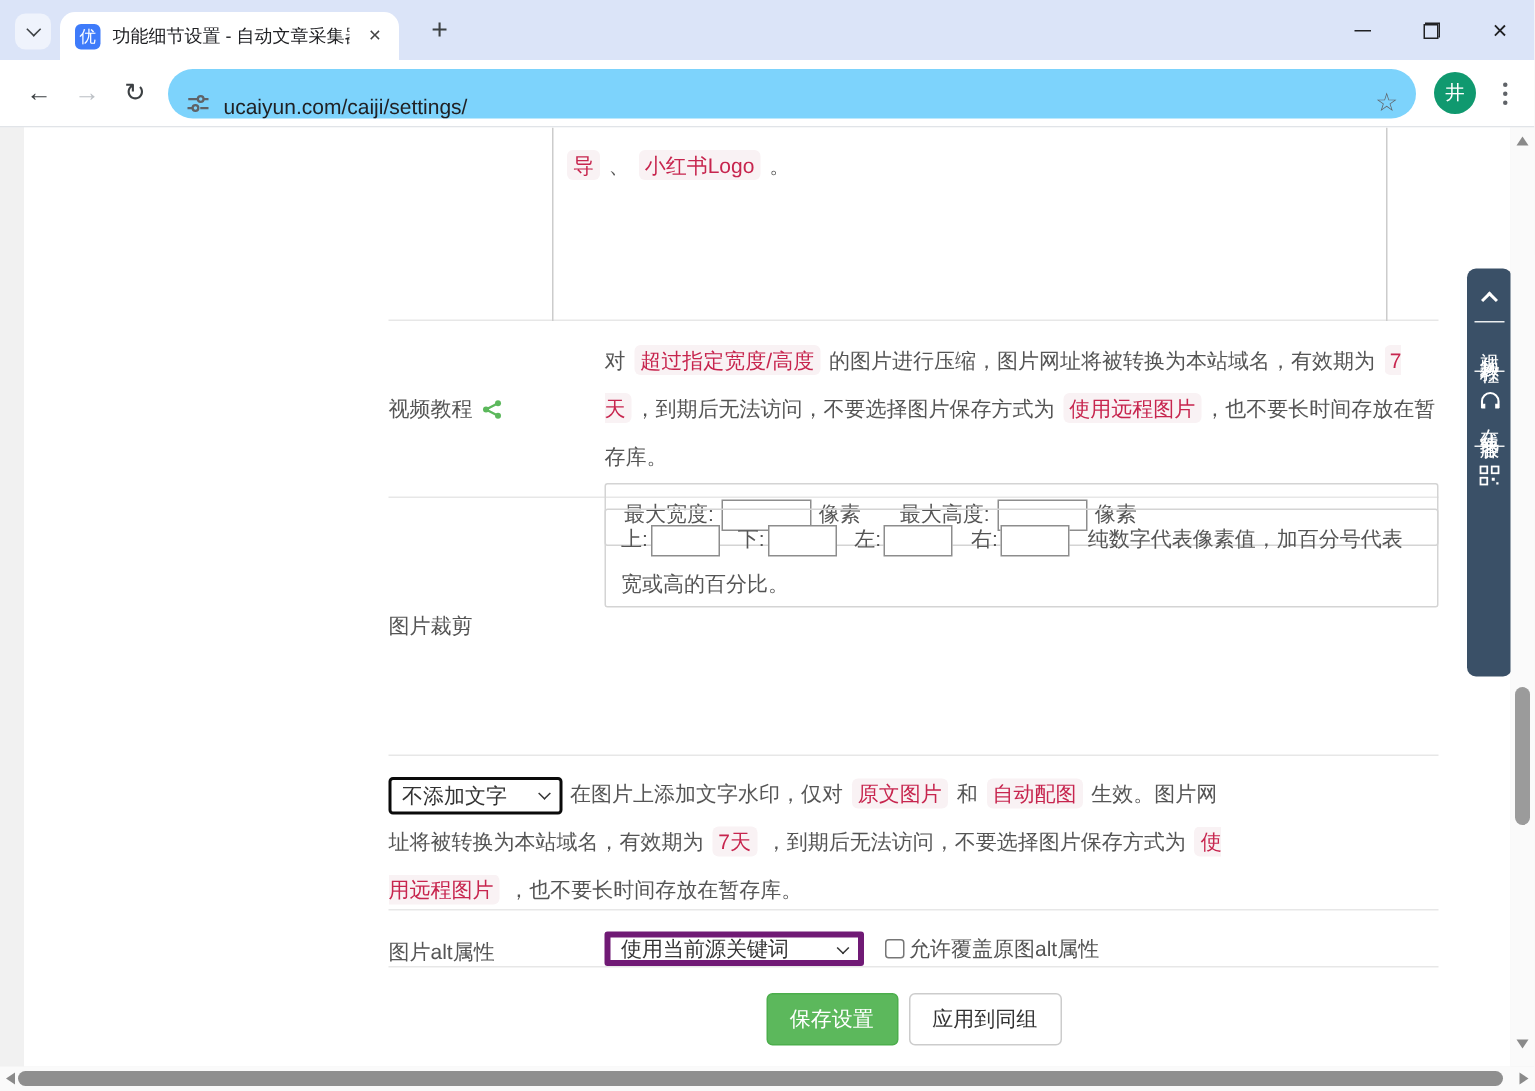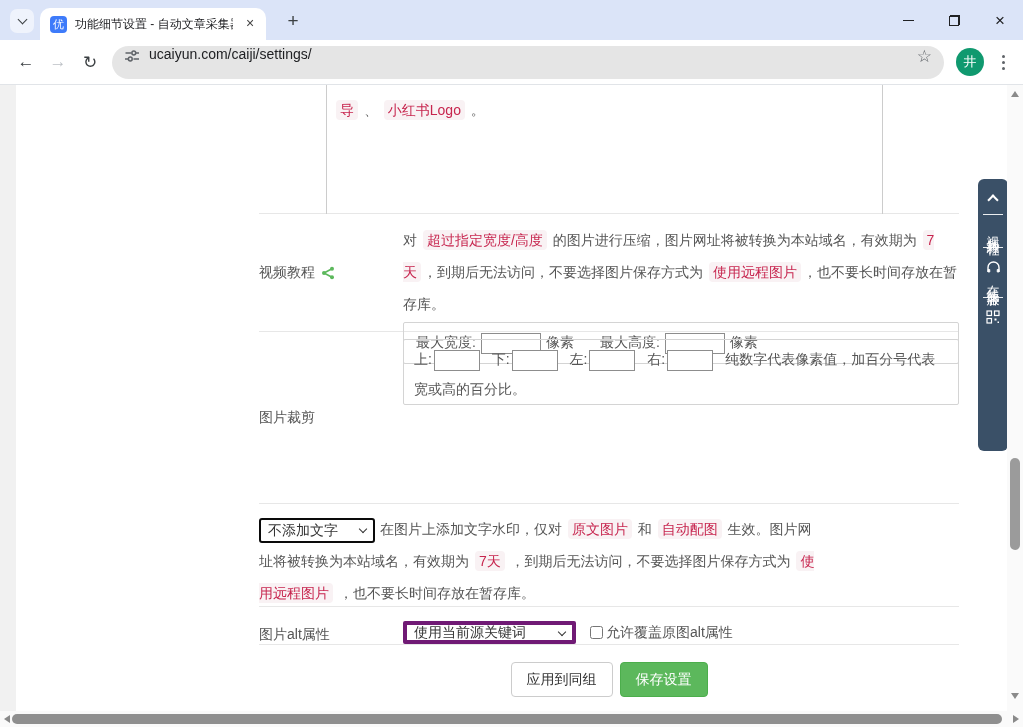--- a/index.html
+++ b/index.html
@@ -28,43 +28,43 @@
   .restore-glyph { position:relative; width:11px; height:11px; }
   .restore-glyph::before { content:''; position:absolute; top:0; right:0; width:8px; height:8px; border:1.2px solid #202124; }
   .restore-glyph::after  { content:''; position:absolute; bottom:0; left:0; width:8px; height:8px; border:1.2px solid #202124; background:#dbe4f8; }
   .close-glyph { font-size:17px; line-height:1; }
 
   .navbar { position:absolute; left:0; top:40px; width:1023px; height:45px; background:#fff;
     border-bottom:1px solid #e1e4e8; display:flex; align-items:center; padding:0 10px; }
   .nav-icon { width:32px; height:32px; display:flex; align-items:center; justify-content:center;
     font-size:17px; color:#3c4043; flex:none; }
   .nav-icon.disabled { color:#bdc1c6; }
-  .omnibox { flex:1; height:33px; margin:0 8px 0 6px; background:#e5e5e5; border-radius:17px;
-    display:flex; align-items:flex-start; padding:0 12px; }
+  .omnibox { flex:1; height:33px; margin:0 8px 0 6px; background:#7dd3fc; border-radius:17px;
+    display:flex; align-items:flex-end; padding:0 12px; }
   .url-text { margin-left:9px; font-size:14px; color:#202124; }
   .omni-spacer { flex:1; }
   .star { font-size:17px; color:#5f6368; }
   .avatar { width:28px; height:28px; border-radius:50%; background:#10996f; color:#fff; font-size:13px;
     display:flex; align-items:center; justify-content:center; margin:0 9px 0 4px; flex:none; }
   .kebab { width:20px; height:32px; display:flex; flex-direction:column; align-items:center; justify-content:center; gap:3px; }
   .kebab i { width:3px; height:3px; border-radius:50%; background:#5f6368; }
 
   
   .page { position:absolute; left:16px; top:85px; width:991px; height:626px; background:#fff; overflow:hidden; }
 
   .form-table { position:absolute; left:243px; top:0; width:700px; }
   .frow { display:flex; border-bottom:1px solid #e7e7e7; }
   .flabel { width:144px; display:flex; align-items:center; gap:6px; font-size:14px; color:#555; flex:none; }
   .fcontent { width:556px; }
   .seg-para { font-size:14px; color:#555; line-height:32px; }
   .hl-chip { color:#c7254e; background:#f9f2f4; padding:2px 4px; border-radius:4px; margin:0 2px; }
 
   
   .row-filter { height:129px; }
-  .filter-box { margin-left:67px; width:557px; height:129px; border-left:1px solid #ccc; border-right:1px solid #ccc;
+  .filter-box { margin-left:109px; width:557px; height:129px; border-left:1px solid #ccc; border-right:1px solid #ccc;
     padding:9px 0 0 7px; }
   .filter-textarea { display:block; margin-top:6px; width:545px; height:74px; border:1px solid #8d8d8d;
     padding:4px 6px; font-size:13px; color:#333; resize:none; outline:none; position:relative;
     font-family:"Liberation Sans","DejaVu Sans",sans-serif; }
   .filter-textarea::placeholder { color:#9b9b9b; }
   .ta-wrap { position:relative; display:inline-block; }
   .resize-grip { position:absolute; right:3px; bottom:4px; width:9px; height:9px; pointer-events:none;
     background:repeating-linear-gradient(135deg, transparent, transparent 2px, #909090 2px, #909090 3px);
     clip-path:polygon(100% 0,100% 100%,0 100%); }
 
@@ -246,22 +246,22 @@
           <span class="chev"></span>
         </span>
         <label class="alt-check">
           <input type="checkbox" style="">
           <span>允许覆盖原图alt属性</span>
         </label>
       </div>
     </div>
 
     <div class="footer-actions">
+      <button class="btn btn-save">保存设置</button>
       <button class="btn btn-apply">应用到同组</button>
-      <button class="btn btn-save">保存设置</button>
     </div>
   </div>
 </div>
 
 <div class="side-panel">
   <span class="sp-chev"></span>
   <span class="sp-div"></span>
   <span class="sp-text">视频教程</span>
   <span class="sp-div"></span>
   <span class="sp-icon">

